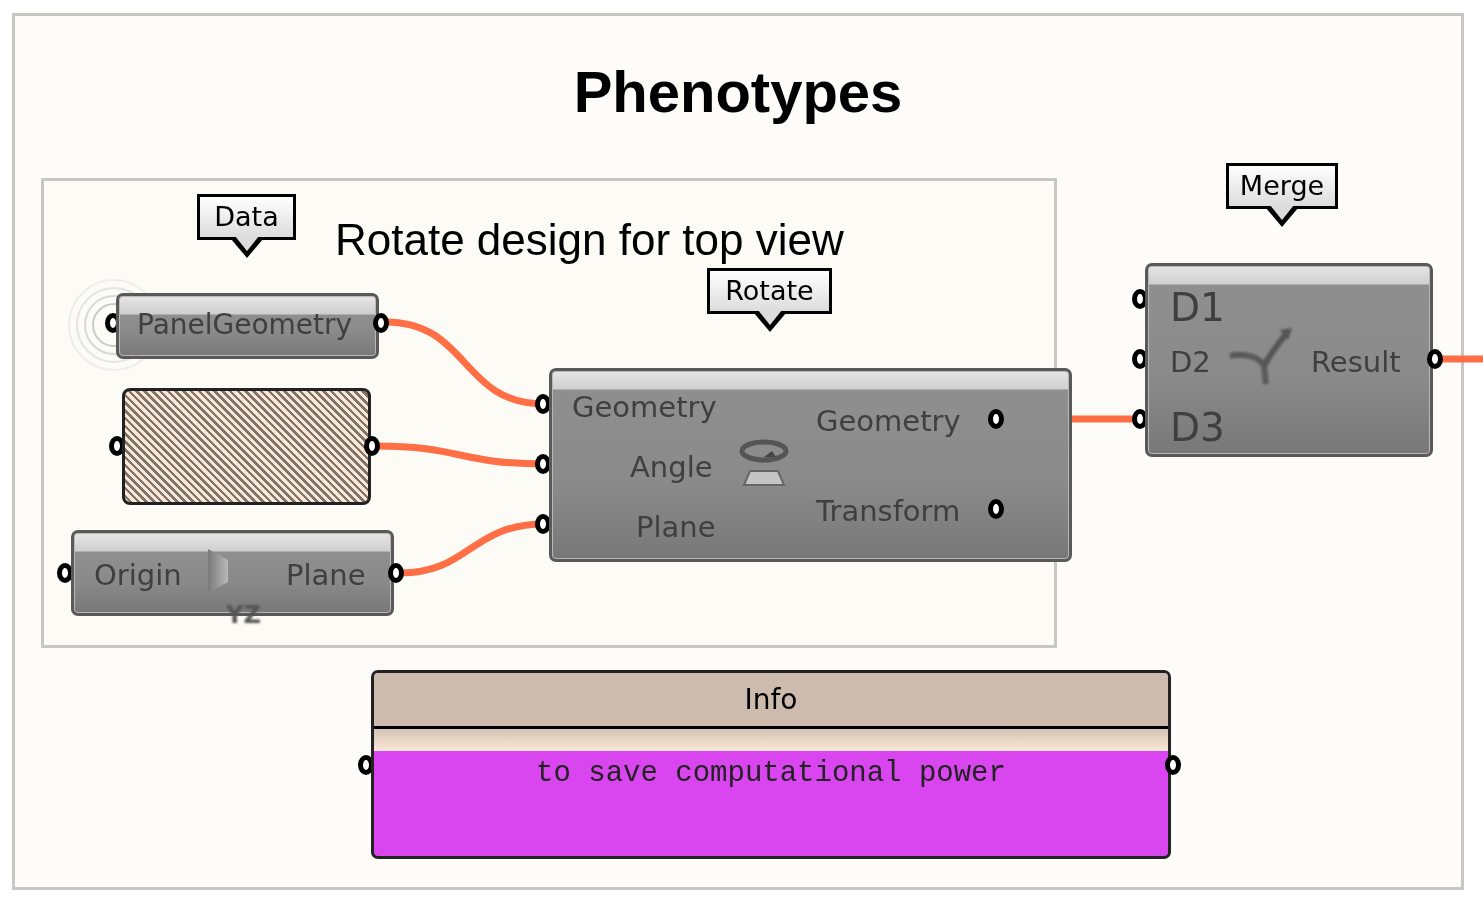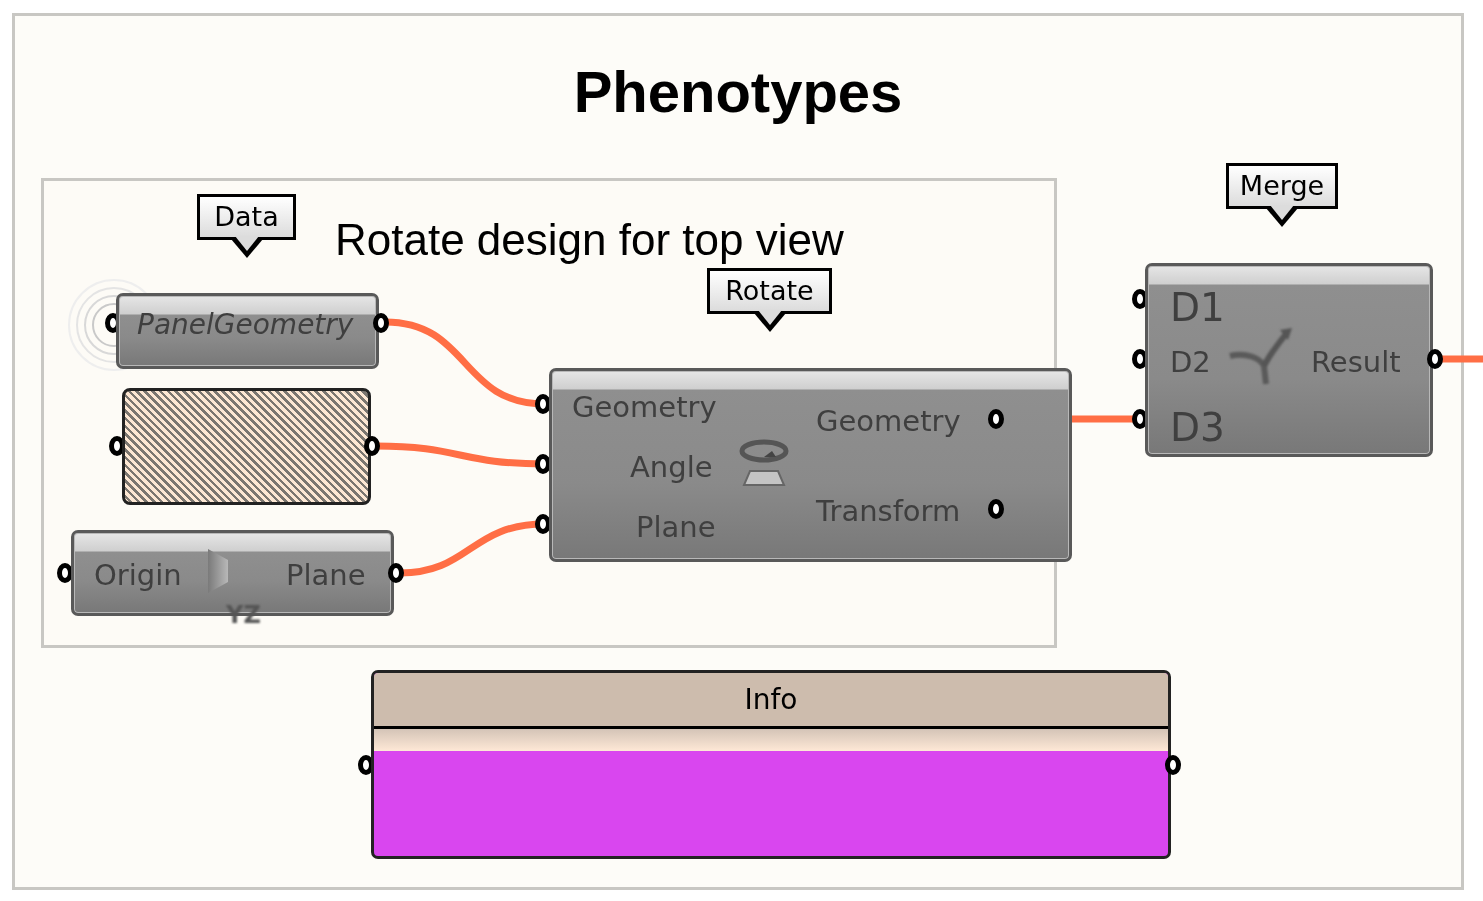--- a/index.html
+++ b/index.html
@@ -129,21 +129,21 @@
 <div class="ripple" style="left:84px;top:295px;width:56px;height:56px;border-color:#d8d8d8;"></div>
 <div class="ripple" style="left:76px;top:287px;width:72px;height:72px;border-color:#e4e4e4;"></div>
 <div class="ripple" style="left:68px;top:279px;width:88px;height:88px;border-color:#eeeeee;"></div>
 
 <div class="callout" style="left:197px;top:194px;width:99px;">
   <span>Data</span>
   <div class="tip"></div>
 </div>
 
 <div class="grip" style="left:105px;top:313px;"></div>
-<div class="comp" style="left:116px;top:293px;width:263px;height:76px;font-style:italic;">
+<div class="comp" style="left:116px;top:293px;width:263px;height:66px;">
   <span class="ctext" style="left:18px;top:15px;font-size:28px;">PanelGeometry</span>
 </div>
 <div class="grip" style="left:373px;top:313px;"></div>
 
 <div class="grip" style="left:109px;top:436px;"></div>
 <div id="hatch-param" class="abs"></div>
 <div class="grip" style="left:364px;top:436px;"></div>
 
 <div class="grip" style="left:57px;top:563px;"></div>
 <div class="comp" style="left:71px;top:530px;width:323px;height:86px;">
@@ -199,15 +199,15 @@
     </g>
   </svg>
   <span class="ctext" style="left:163px;top:82px;font-size:29px;">Result</span>
 </div>
 <div class="grip" style="left:1427px;top:349px;"></div>
 
 <div class="grip" style="left:358px;top:755px;"></div>
 <div id="info-panel" class="abs">
   <div id="info-header" class="abs">Info</div>
   <div id="info-shade" class="abs"></div>
-  <div id="info-body" class="abs"></div>
+  <div id="info-body" class="abs"><div>to save computational power</div></div>
 </div>
 <div class="grip" style="left:1165px;top:755px;"></div>
 
 </body></html>

